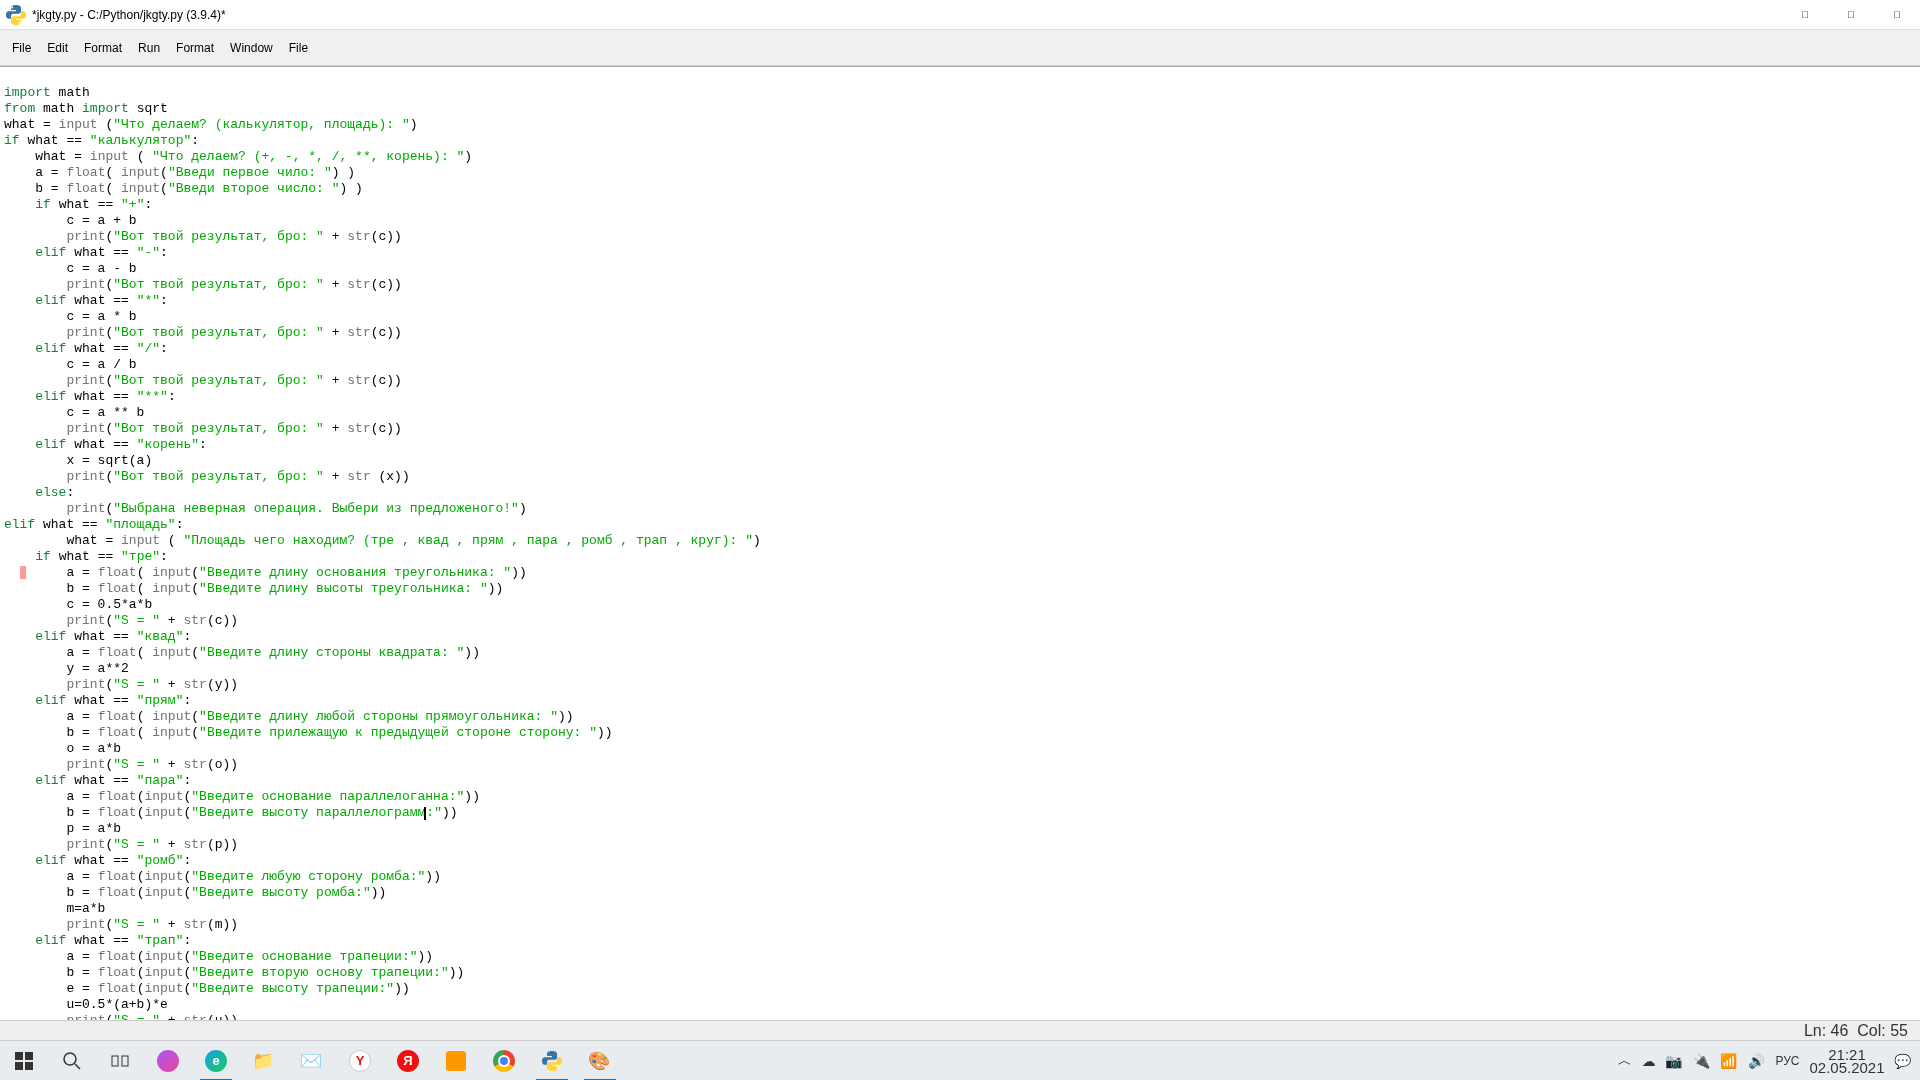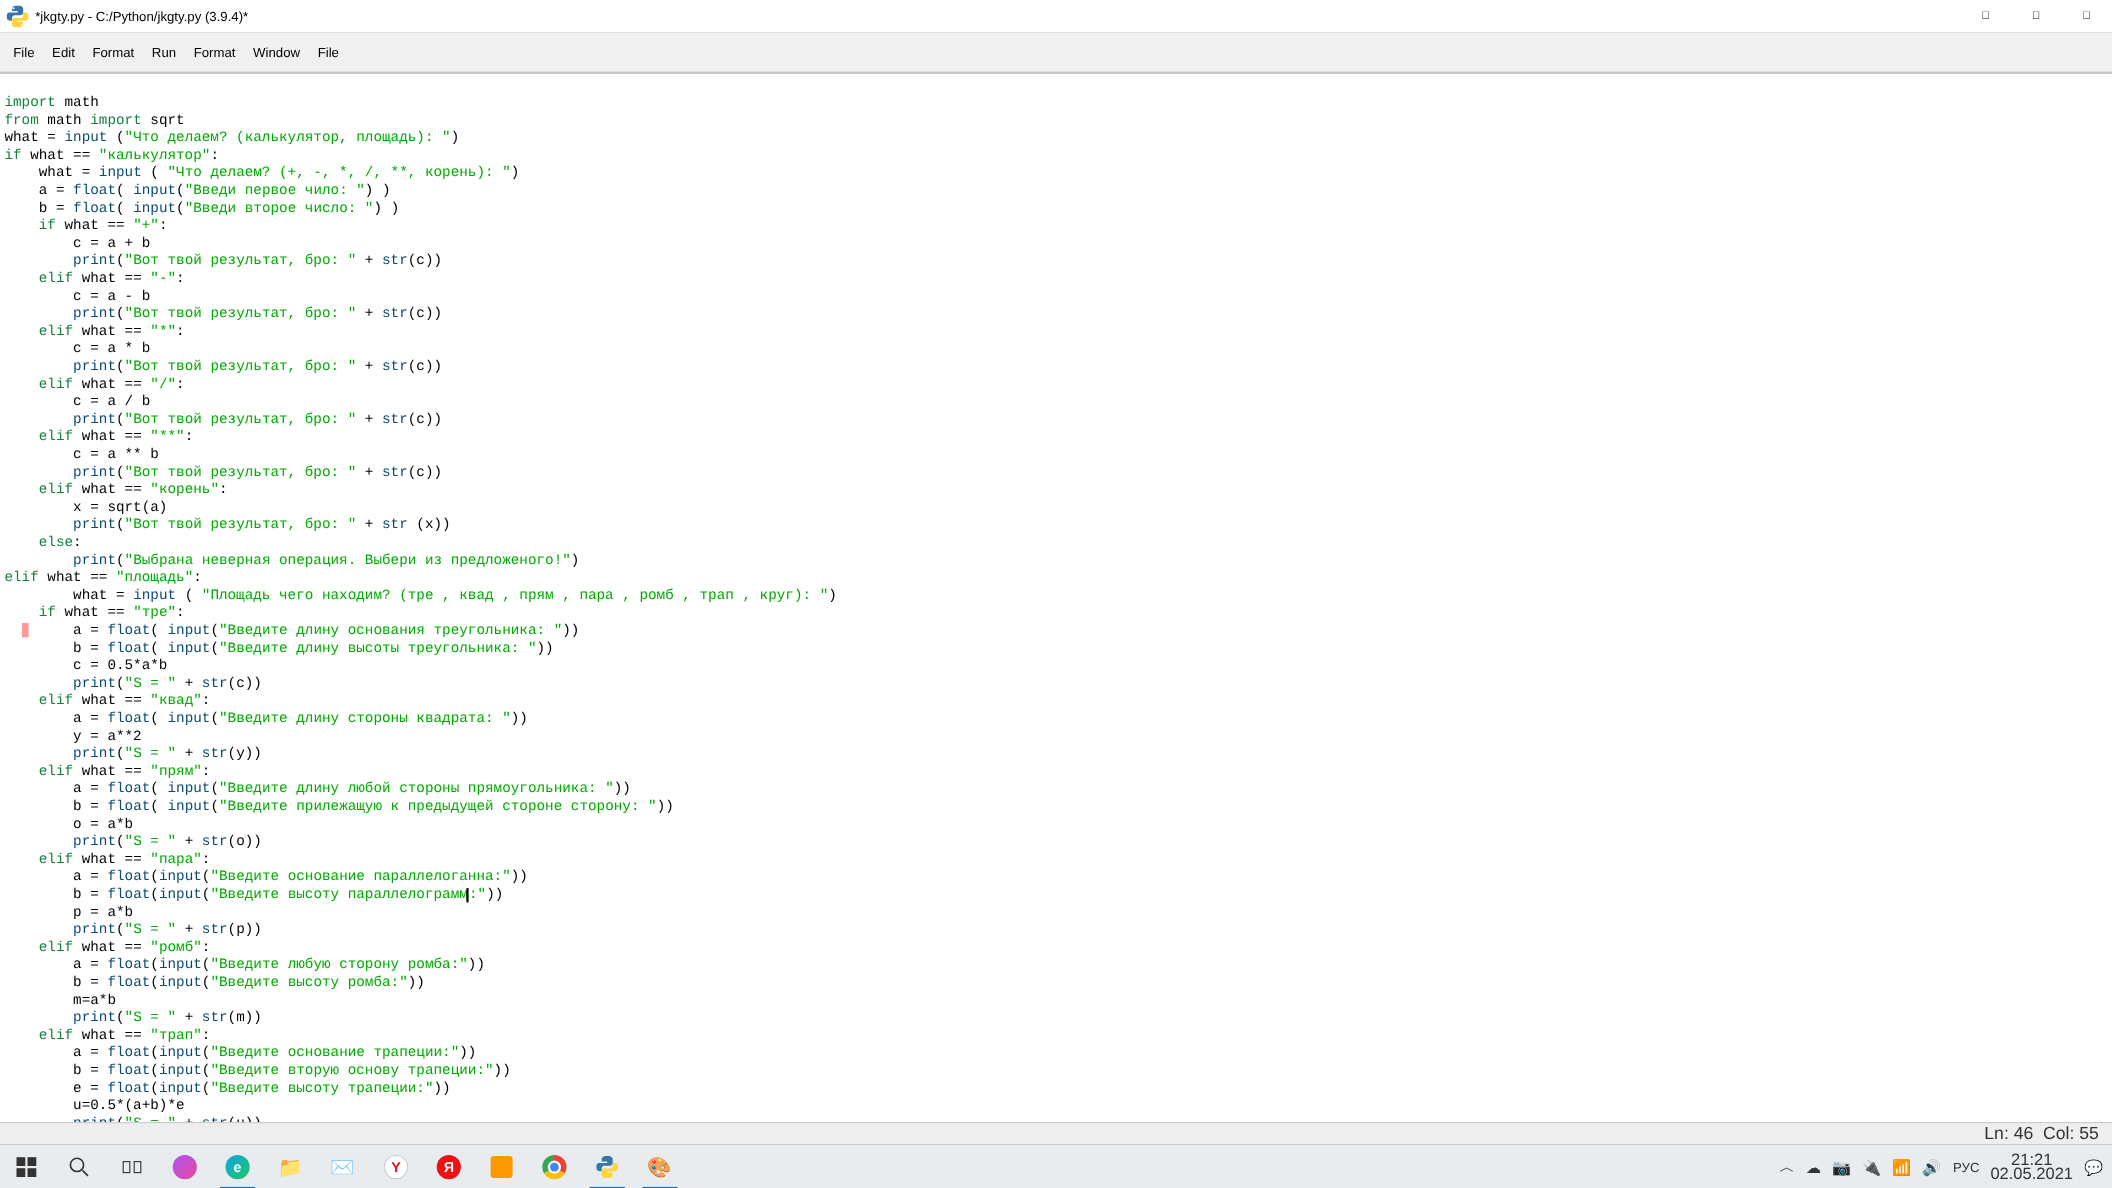--- a/index.html
+++ b/index.html
@@ -14,21 +14,21 @@
   .winbtn { width: 46px; height: 30px; display:flex; align-items:center; justify-content:center; font-family: "Segoe MDL2 Assets","Segoe UI Symbol",sans-serif; font-size: 10px; color:#000; }
 
   
   .menubar { height: 36px; background:#f0f0f0; display:flex; align-items:center; font-size:12px; padding-left:4px; border-bottom:1px solid #d0d0d0; }
   .menuitem { padding: 2px 8px; cursor:default; }
 
   
   .editor { flex:1; overflow:auto; background:#fff; padding:2px 4px; font-family: "Courier New", monospace; font-size: 13px; line-height: 16px; white-space: pre; color:#000; border-top:1px solid #aaa; }
   .kw { color:#15803d; }
   .str { color:#00aa00; }
-  .bi { color:#0c4a6e; }
+  .bi { color:#737373; }
   .cursor-mark { display:inline-block; width:2px; height:13px; background:#000; vertical-align:text-bottom; margin-left:-1px; }
   .errline { position:relative; }
   .errline::before { content:""; position:absolute; left:16px; top:1px; width:6px; height:13px; background:#ff9999; }
 
   
   .statusbar { height: 20px; background:#eeeeee; border-top:1px solid #ccc; display:flex; align-items:center; justify-content:flex-end; font-size:16px; padding-right:12px; color:#333; }
 
   
   .taskbar { height: 40px; background:#e8ecef; display:flex; align-items:center; border-top:1px solid #ccc; }
   .taskbar .tbtn { width:48px; height:40px; display:flex; align-items:center; justify-content:center; font-size:18px; color:#333; position:relative; }

